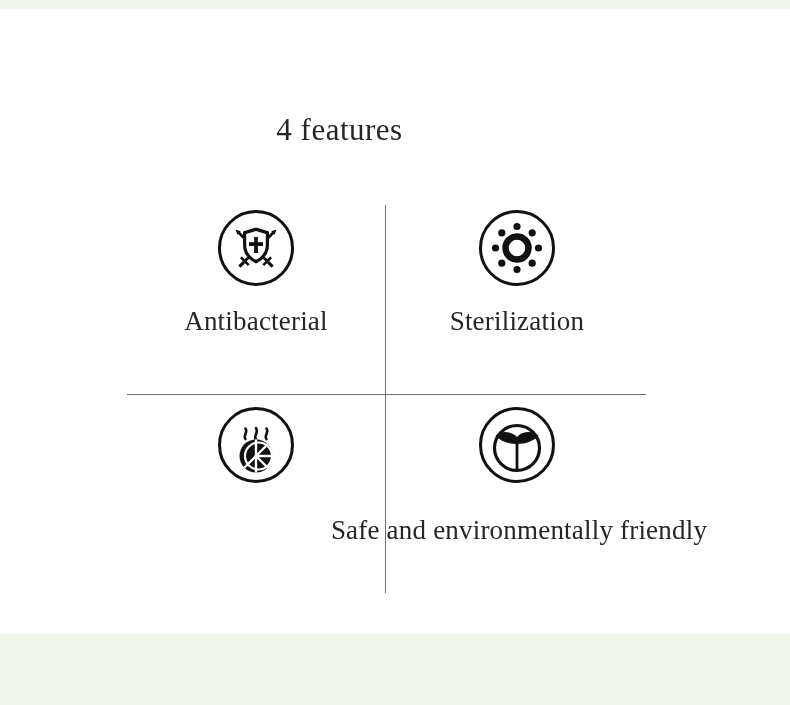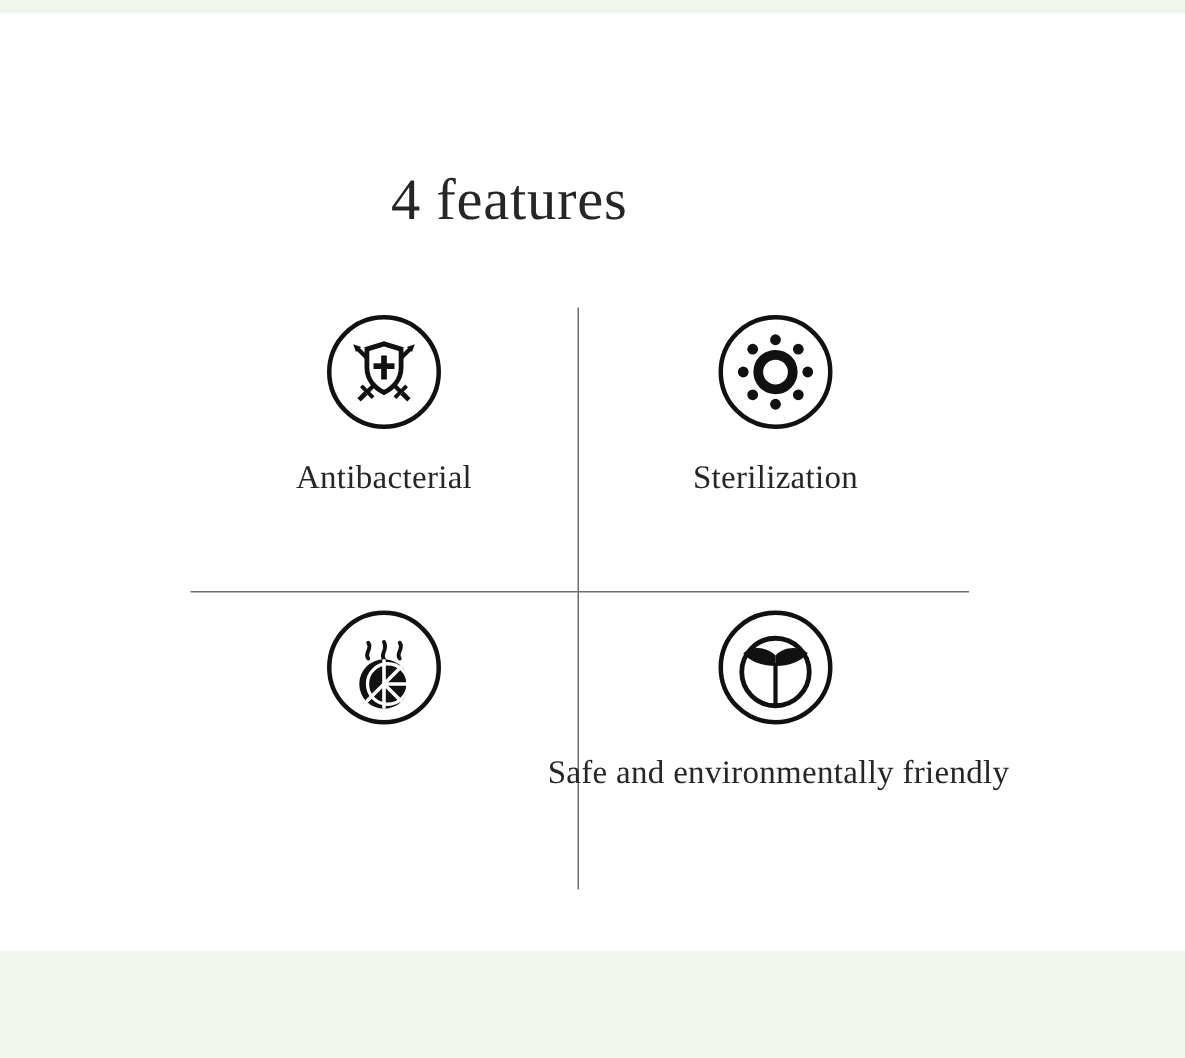--- a/index.html
+++ b/index.html
@@ -41,21 +41,21 @@
     background: #f0f6ec;
   }
 
   
   .title {
     position: absolute;
     left: 0;
     top: 112px;
     width: 679px;
     text-align: center;
-    font-size: 39px;
+    font-size: 31px;
     line-height: 1.15;
     color: #262626;
     font-weight: 400;
     letter-spacing: 0.5px;
   }
 
   
   .grid {
     position: absolute;
     left: 127px;
@@ -97,31 +97,31 @@
     display: flex;
     justify-content: center;
     align-items: center;
     height: 96px;
   }
   .icon-wrap svg {
     display: block;
   }
 
   .feature-label {
-    font-size: 22px;
+    font-size: 27px;
     line-height: 1.28;
     color: #262626;
     font-weight: 400;
     letter-spacing: 0.2px;
     padding: 0 2px;
   }
   .cell-tl .feature-label,
   .cell-tr .feature-label { margin-top: 8px; }
   .cell-bl .feature-label { margin-top: 8px; }
-  .cell-br .feature-label { margin-top: 8px; width: 400px; margin-left: -71px; }
+  .cell-br .feature-label { margin-top: 20px; width: 400px; margin-left: -71px; }
 </style>
 </head>
 <body>
 
 <div class="page">
 
   <div class="band-top"></div>
   <div class="band-bottom"></div>
 
   <div class="title">4 features</div>

